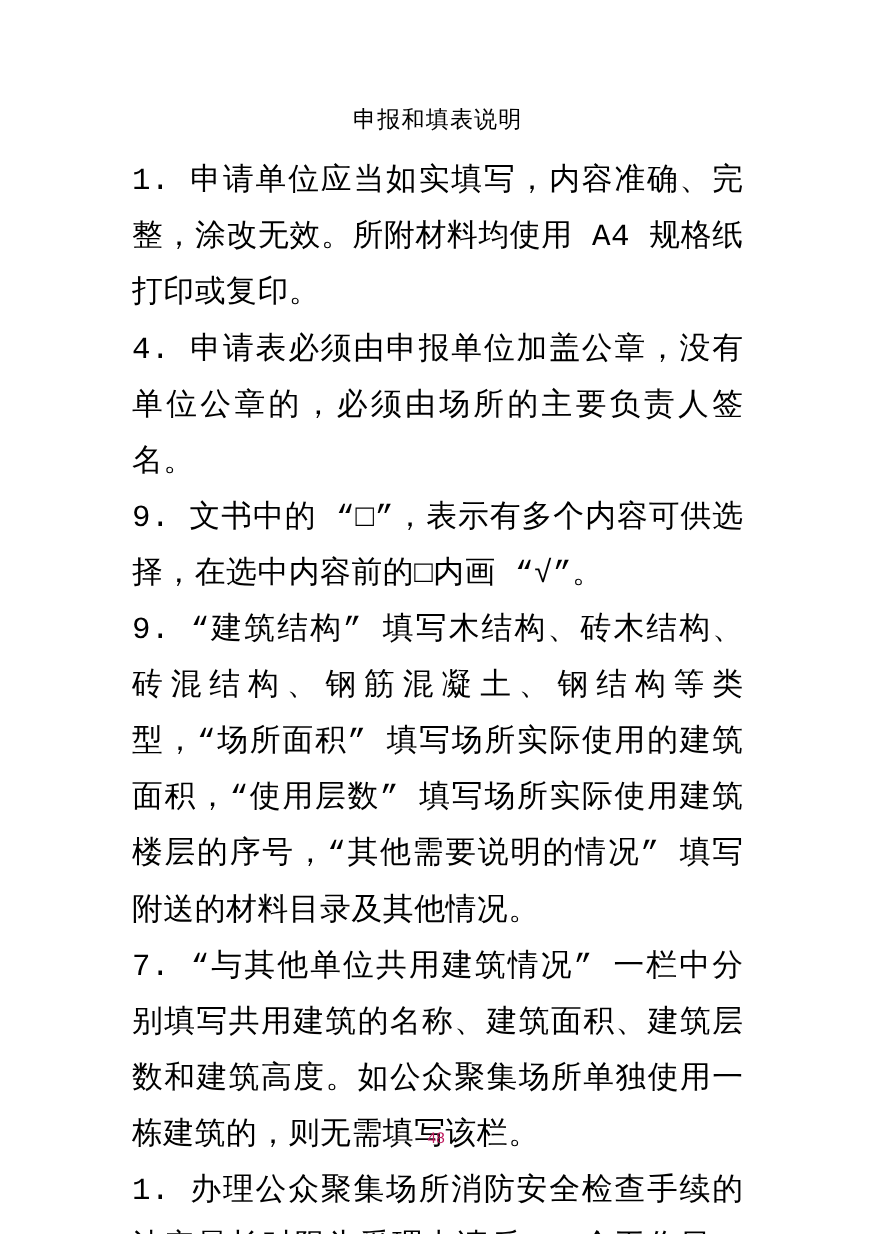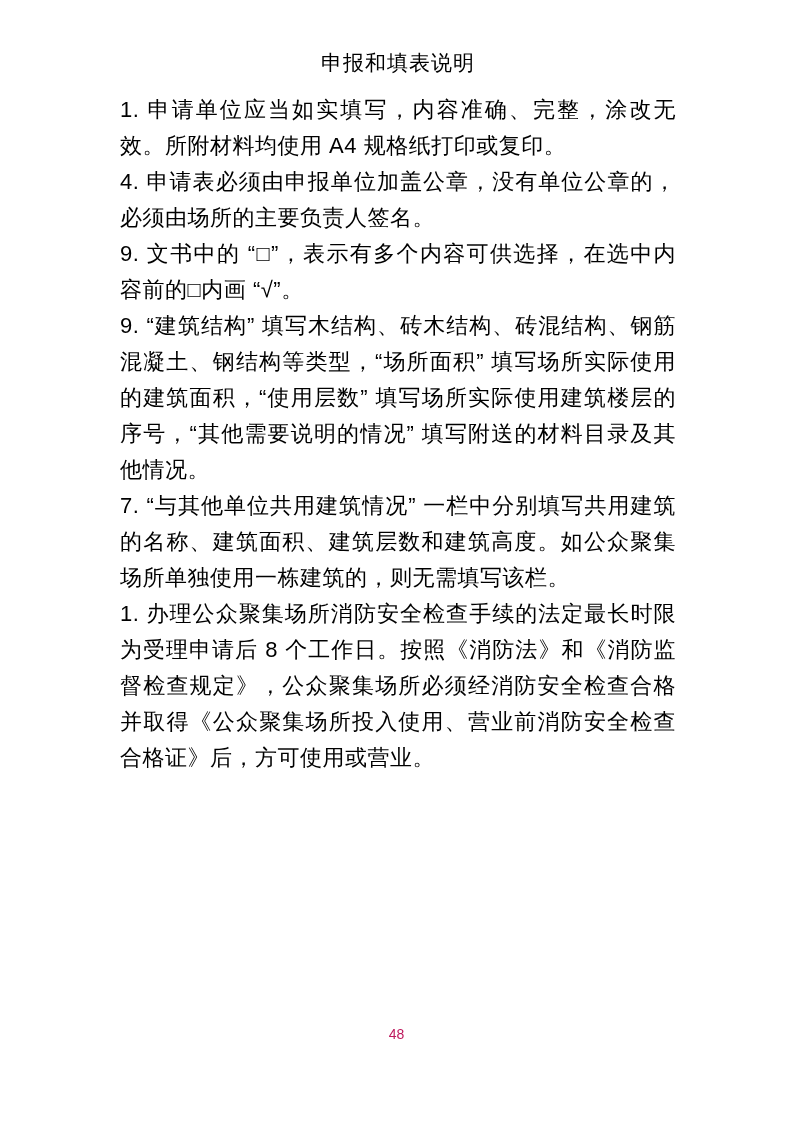--- a/index.html
+++ b/index.html
@@ -9,33 +9,34 @@
     height: 1122px;
     background: #ffffff;
     color: #000000;
     font-family: "Liberation Sans", "DejaVu Sans", sans-serif;
     position: relative;
     overflow: hidden;
   }
   .page {
     width: 793px;
     height: 830px;
-    padding: 48px 117px 0 120px;
+    padding: 96px 117px 0 120px;
+    font-family: Liberation Mono, monospace;
   }
   .doc-title {
     text-align: center;
     font-size: 21px;
     font-weight: 400;
     letter-spacing: 1px;
     line-height: 30px;
     margin: 0 0 14px 0;
   }
   .para {
-    font-size: 22px;
-    line-height: 36px;
+    font-size: 28px;
+    line-height: 51px;
     text-align: justify;
     text-justify: inter-ideograph;
     letter-spacing: 0.5px;
     margin: 0;
   }
   .page-number {
     position: absolute;
     left: 0;
     right: 0;
     bottom: 80px;

